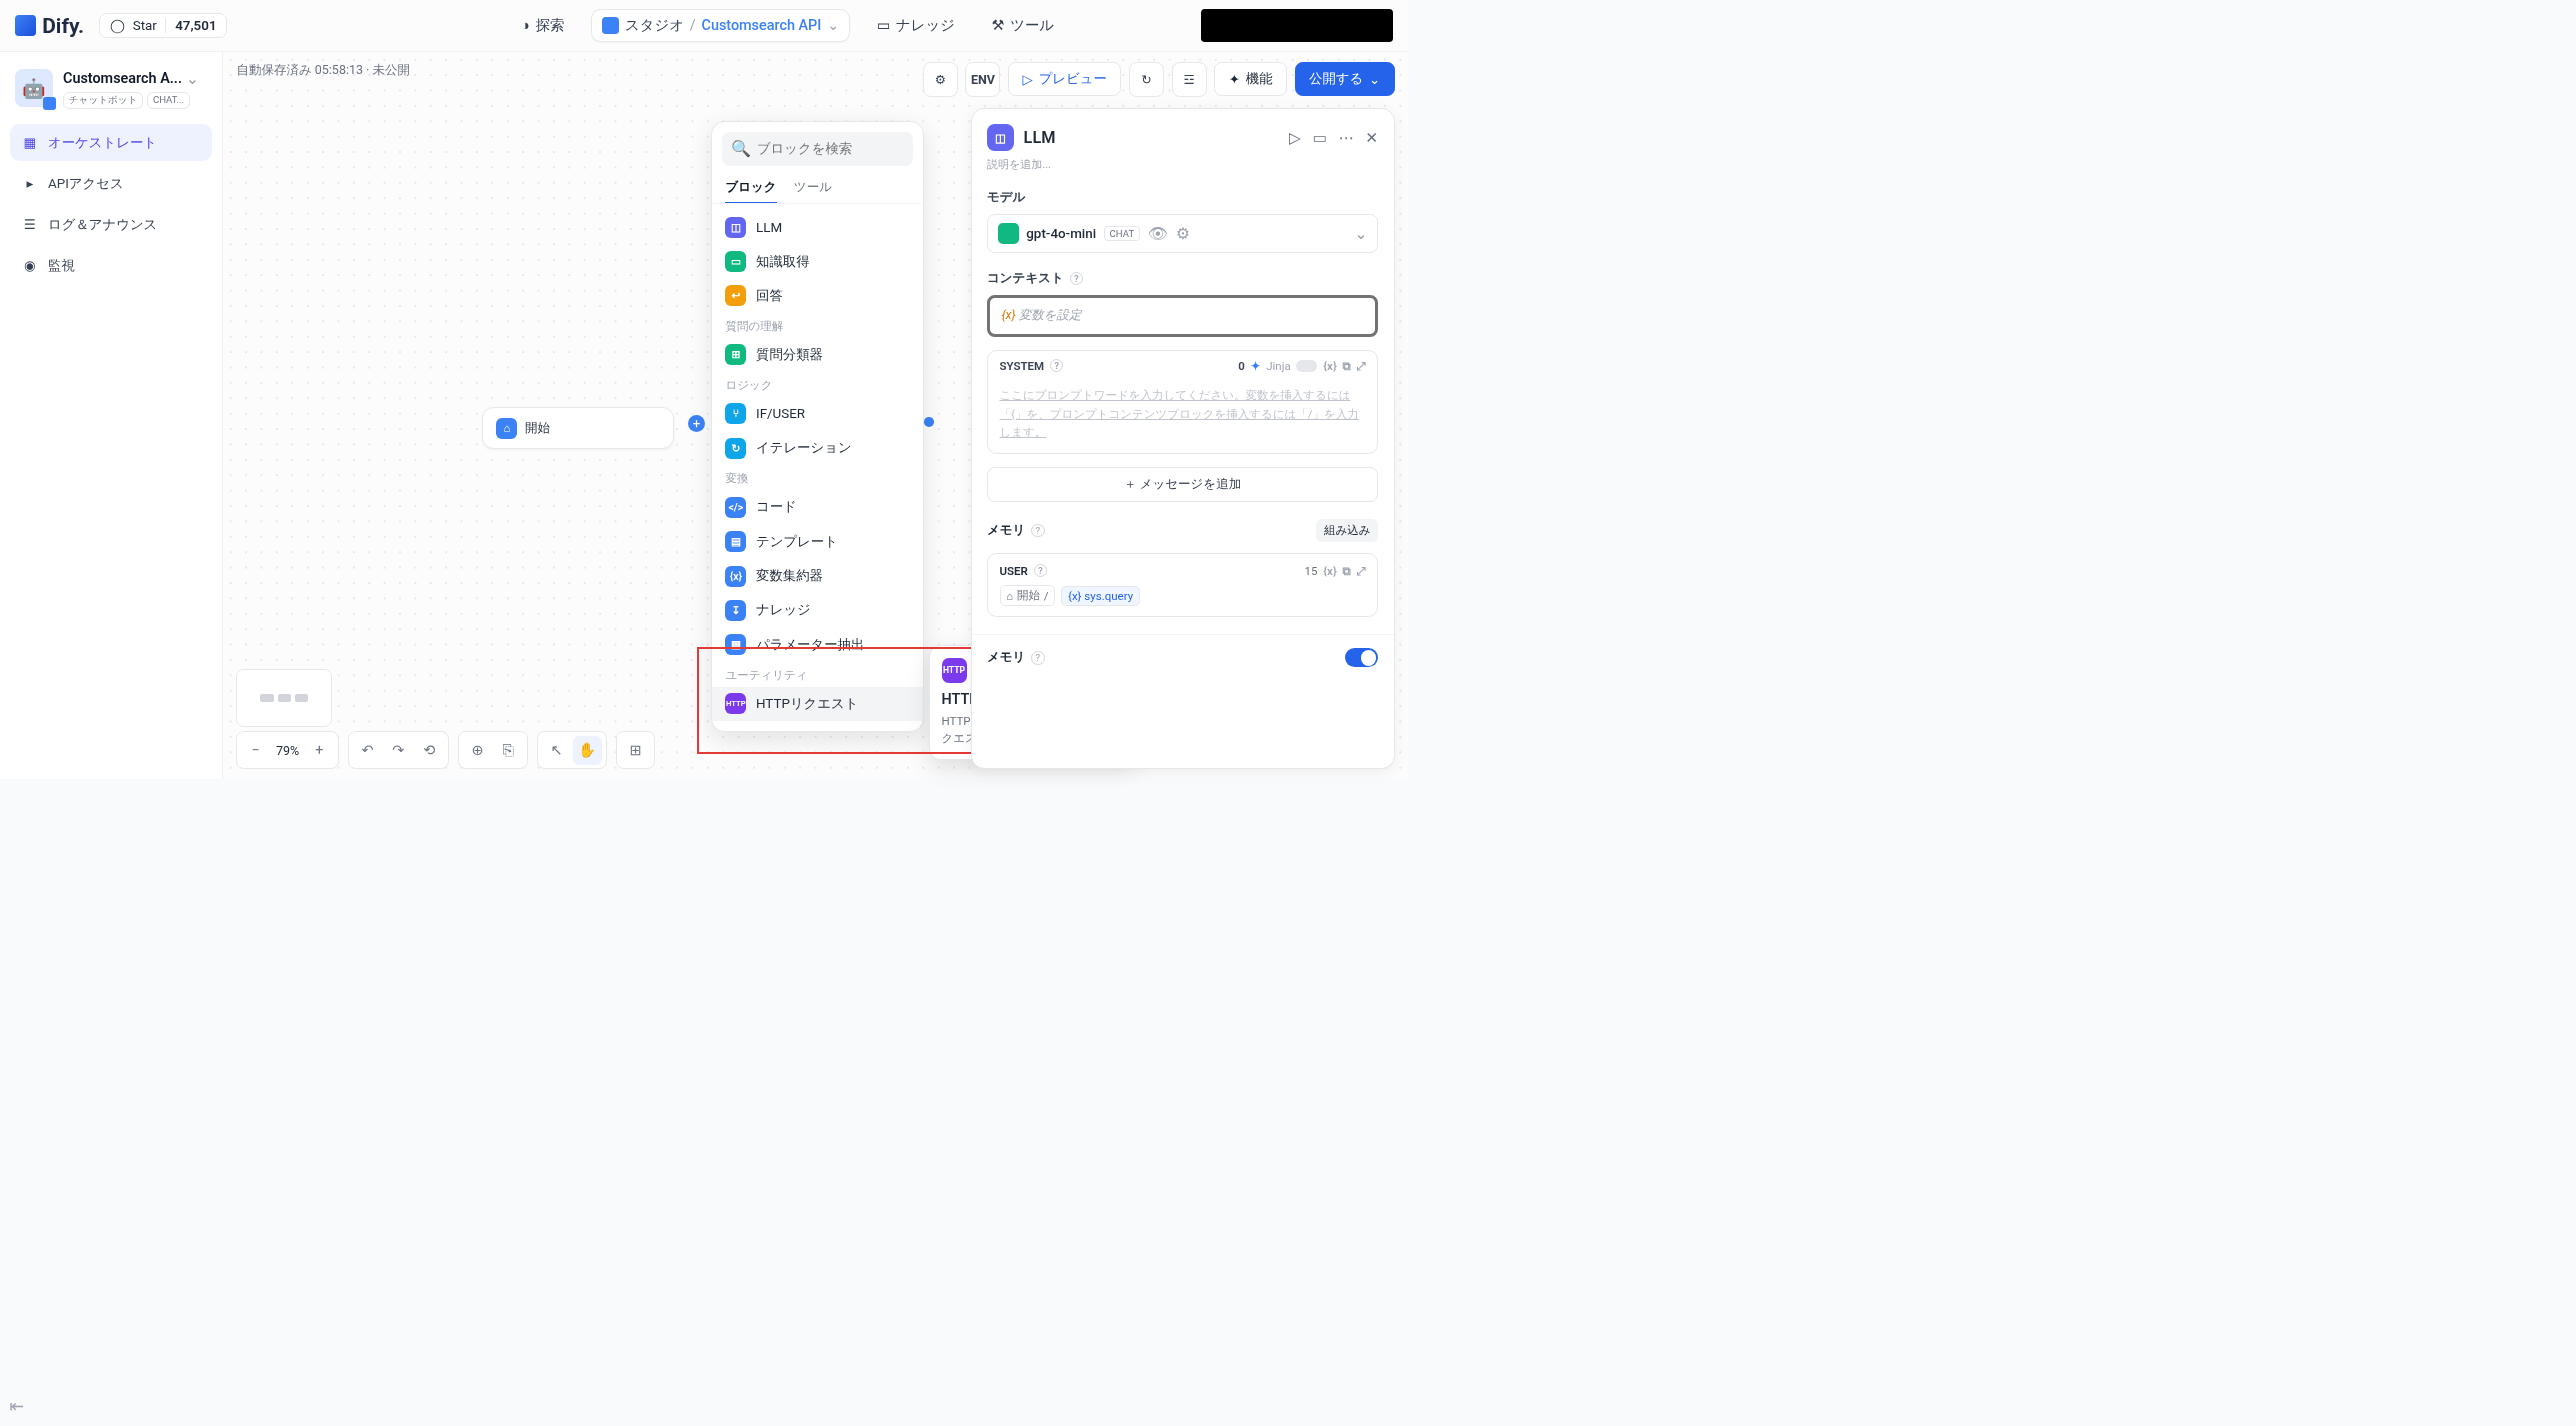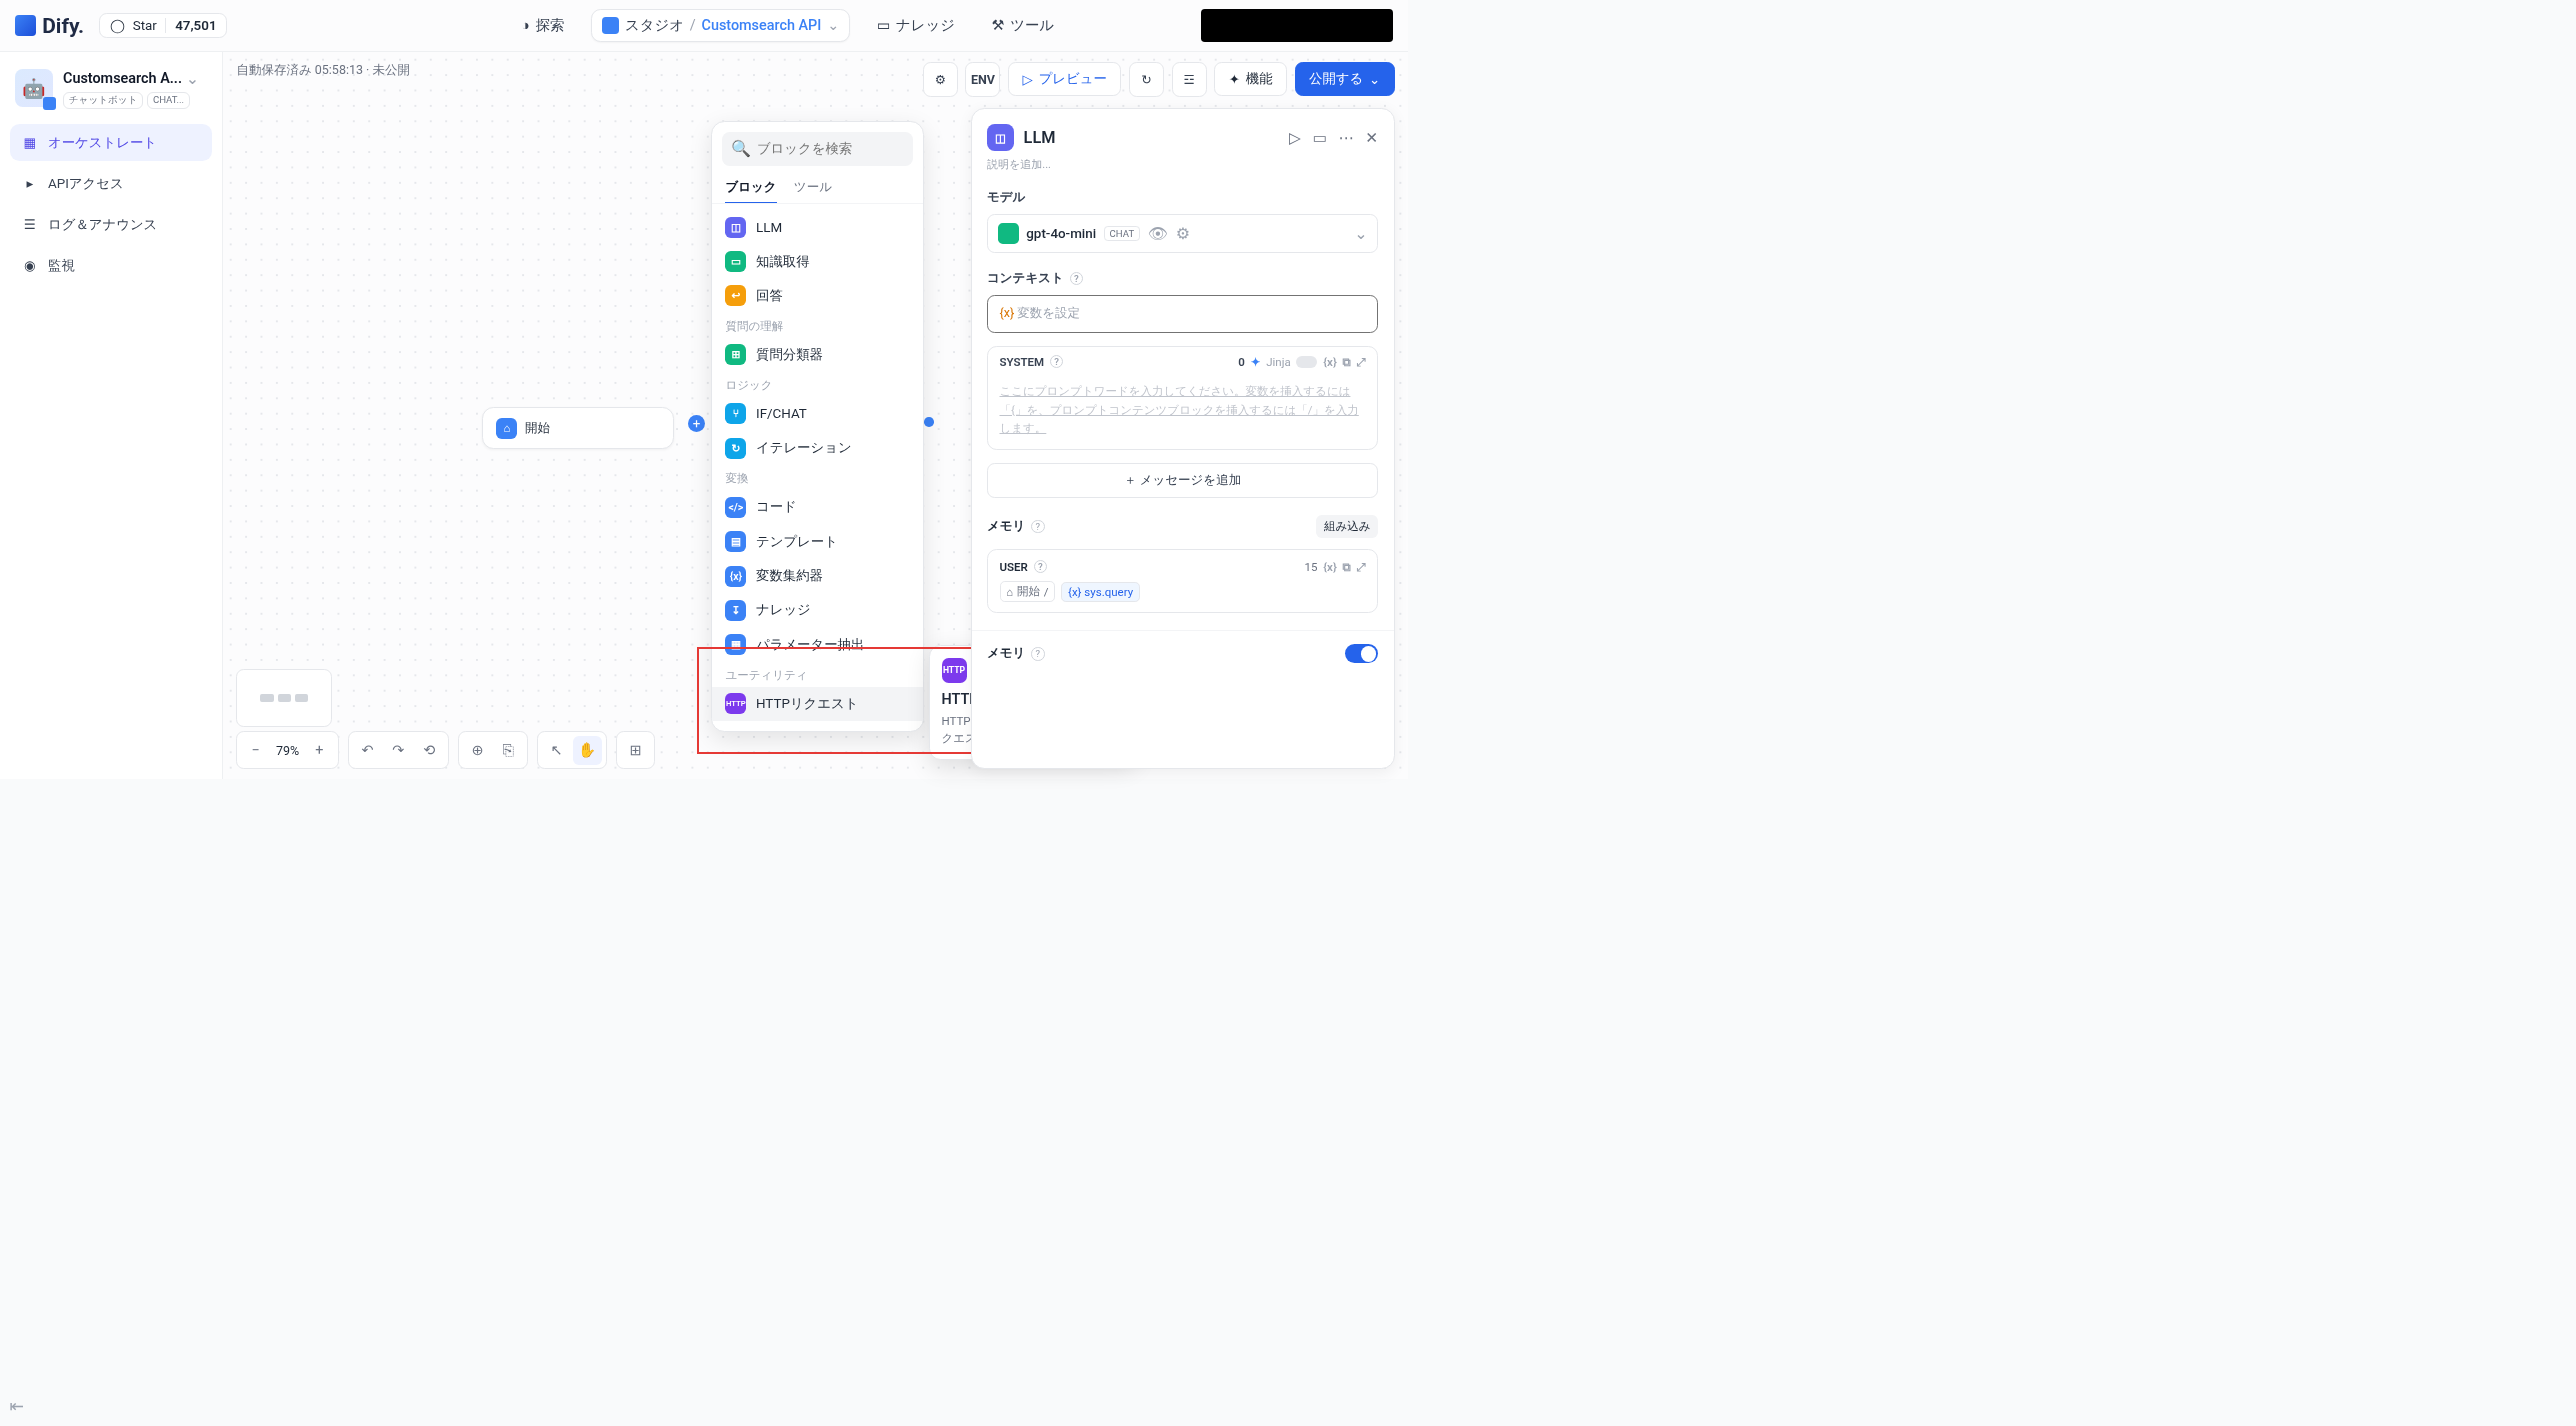--- a/index.html
+++ b/index.html
@@ -81,21 +81,21 @@
 .insp-head { display:flex; align-items:center; gap:9.6px; margin-bottom:5.8px;}
 .insp-icon{width:27px;height:27px;border-radius:7.7px;background:#6366f1;display:flex;align-items:center;justify-content:center;color:#fff;font-size:11.5px;font-weight:700;}
 .insp-title{font-size:16.3px;font-weight:600;flex:1;}
 .insp-head-actions{display:flex;gap:11.5px;color:#6b7280;font-size:15.4px;}
 .insp-desc{font-size:11px;color:#9ca3af;margin-bottom:17.3px;}
 .insp-section-label{font-size:12.5px;font-weight:600;color:#374151;margin-bottom:7.7px;display:flex;align-items:center;gap:5.8px;}
 .model-row{display:flex;align-items:center;gap:7.7px;border:1px solid #e5e7eb;border-radius:7.7px;padding:7.7px 9.6px;margin-bottom:17.3px;}
 .model-icon{width:21px;height:21px;border-radius:4.8px;background:#10b981;}
 .model-name{font-size:13.4px;font-weight:500;}
 .model-badge{font-size:9.6px;border:1px solid #e5e7eb;border-radius:3.8px;padding:1px 4.8px;color:#6b7280;}
-.context-row{border:1px solid #737373;border-radius:7.7px;padding:9.6px 11.5px;font-size:12.5px;color:#9ca3af;margin-bottom:13.4px;}
+.context-row{border:3px solid #737373;border-radius:7.7px;padding:9.6px 11.5px;font-size:12.5px;color:#9ca3af;margin-bottom:13.4px;font-style:italic;}
 .prompt-box{border:1px solid #e5e7eb;border-radius:9.6px;margin-bottom:13.4px;}
 .prompt-head{display:flex;align-items:center;padding:7.7px 11.5px;font-size:11.5px;font-weight:600;color:#374151;gap:5.8px;}
 .prompt-head .sp{flex:1;}
 .prompt-body{padding:5.8px 11.5px 11.5px;font-size:11.5px;color:#c0c4cc;line-height:1.6;text-decoration:underline;}
 .add-msg{border:1px solid #e5e7eb;border-radius:7.7px;padding:7.7px;text-align:center;font-size:12.5px;color:#374151;margin-bottom:17.3px;cursor:pointer;}
 .mem-row{display:flex;align-items:center;justify-content:space-between;font-size:12.5px;margin-bottom:11.5px;}
 .mem-badge{background:#f3f4f6;border-radius:5.8px;padding:3.8px 7.7px;font-size:11.5px;}
 .user-box{border:1px solid #e5e7eb;border-radius:9.6px;padding:9.6px 11.5px;margin-bottom:17.3px;}
 .user-head{display:flex;align-items:center;font-size:11.5px;font-weight:600;gap:5.8px;margin-bottom:7.7px;}
 .user-head .sp{flex:1;}
@@ -255,21 +255,21 @@
             <span>回答</span>
           </div>
       <div class="picker-group">質問の理解</div>
       <div class="picker-item">
             <span class="pi-icon" style="background:#10b981;">⊞</span>
             <span>質問分類器</span>
           </div>
       <div class="picker-group">ロジック</div>
       <div class="picker-item">
             <span class="pi-icon" style="background:#0ea5e9;">⑂</span>
-            <span>IF/CHAT</span>
+            <span>IF/USER</span>
           </div>
       <div class="picker-item">
             <span class="pi-icon" style="background:#0ea5e9;">↻</span>
             <span>イテレーション</span>
           </div>
       <div class="picker-group">変換</div>
       <div class="picker-item">
             <span class="pi-icon" style="background:#3b82f6;">&lt;/&gt;</span>
             <span>コード</span>
           </div>

